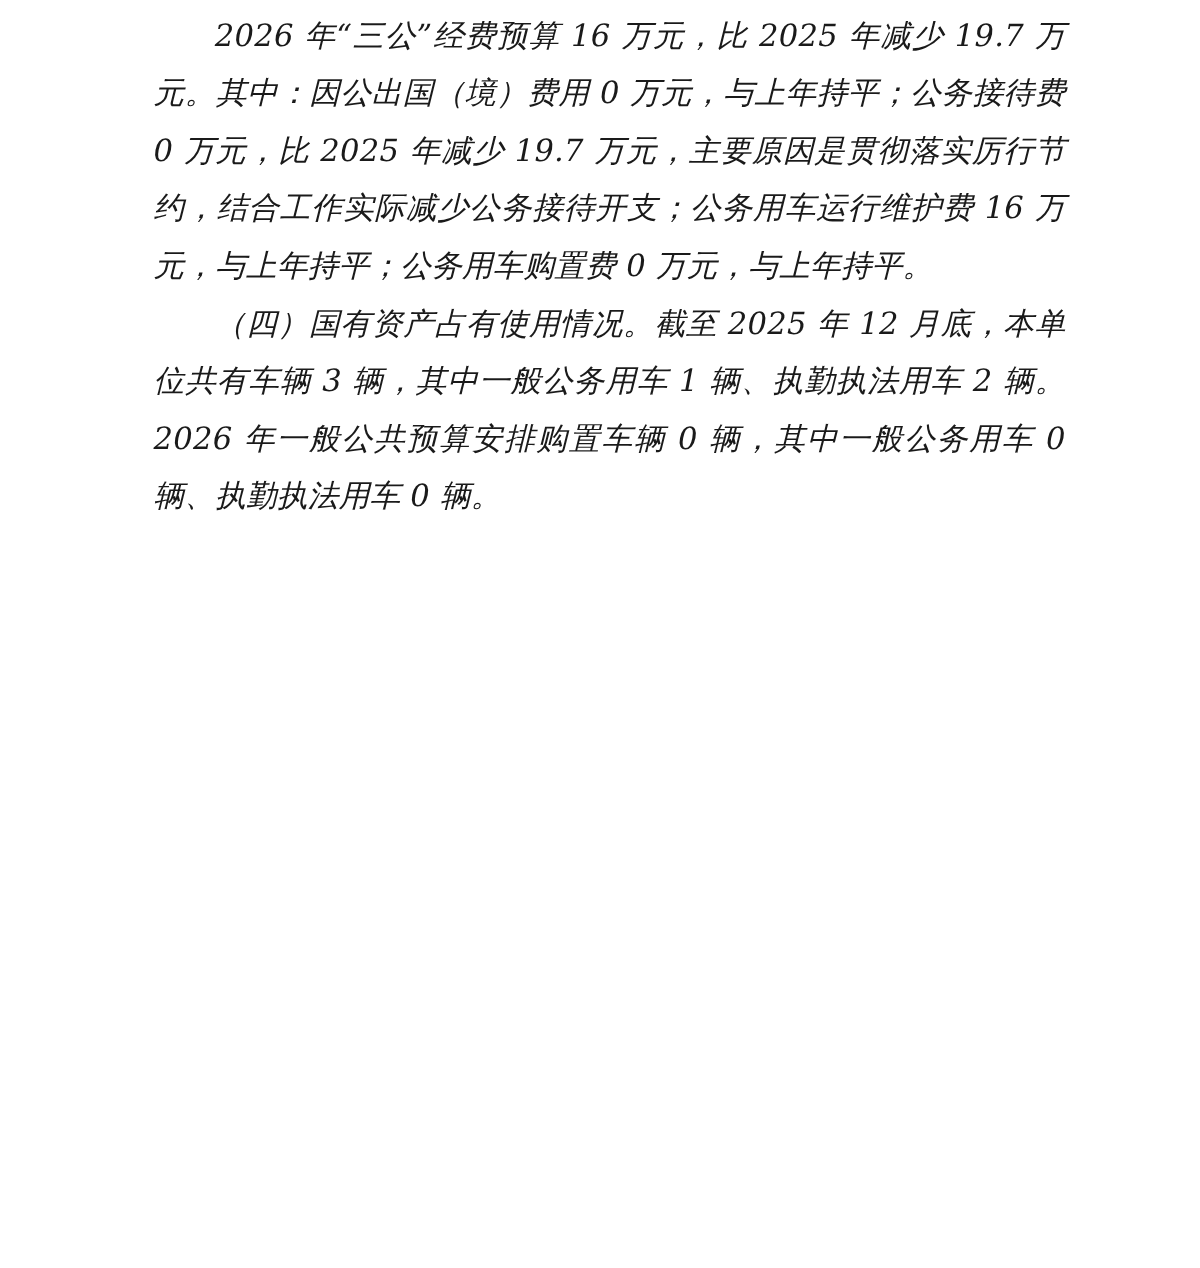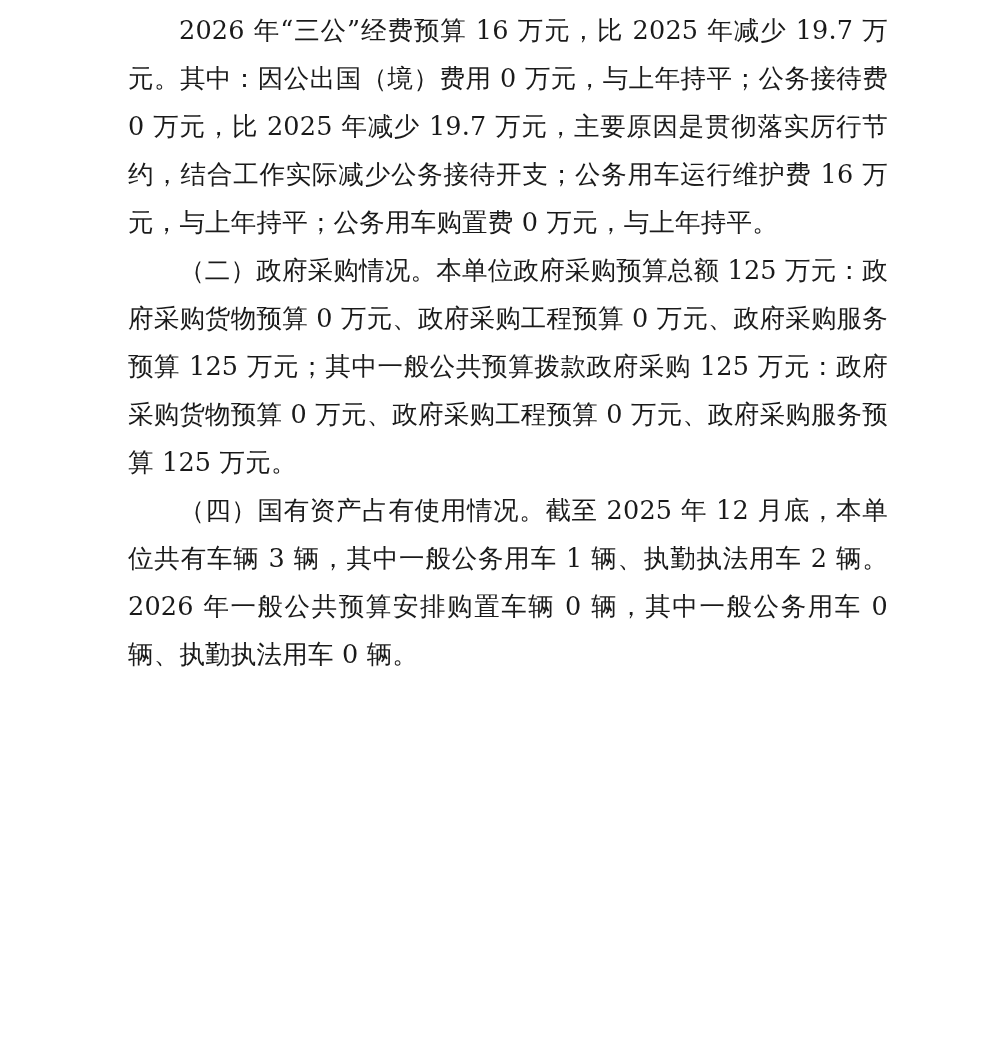--- a/index.html
+++ b/index.html
@@ -13,20 +13,21 @@
     font-family: "DejaVu Serif", "Liberation Serif", serif;
     color: #1a1a1a;
     overflow: hidden;
   }
   .page {
     box-sizing: border-box;
     width: 1000px;
     height: 1057px;
     padding: 6px 112px 0 128px;
     background: #ffffff;
+    font-style: italic;
   }
   .para {
     margin: 0;
     font-size: 25.5px;
     line-height: 48px;
     text-align: justify;
     text-justify: inter-ideograph;
     text-indent: 2em;
     letter-spacing: 0.2px;
     font-weight: 400;
@@ -44,15 +45,14 @@
   .para + .heading,
   .heading + .para {
     margin-top: 0px;
   }
 </style>
 </head>
 <body>
 
 <div class="page">
   <p class="para">2026 年“三公”经费预算 16 万元，比 2025 年减少 19.7 万元。其中：因公出国（境）费用 0 万元，与上年持平；公务接待费 0 万元，比 2025 年减少 19.7 万元，主要原因是贯彻落实厉行节约，结合工作实际减少公务接待开支；公务用车运行维护费 16 万元，与上年持平；公务用车购置费 0 万元，与上年持平。</p>
-  <p class="para">（二）政府采购情况。本单位政府采购预算总额 125 万元：政府采购货物预算 0 万元、政府采购工程预算 0 万元、政府采购服务预算 125 万元；其中一般公共预算拨款政府采购 125 万元：政府采购货物预算 0 万元、政府采购工程预算 0 万元、政府采购服务预算 125 万元。</p>
   <p class="para">（四）国有资产占有使用情况。截至 2025 年 12 月底，本单位共有车辆 3 辆，其中一般公务用车 1 辆、执勤执法用车 2 辆。2026 年一般公共预算安排购置车辆 0 辆，其中一般公务用车 0 辆、执勤执法用车 0 辆。</p>
 </div>
 
 </body></html>

